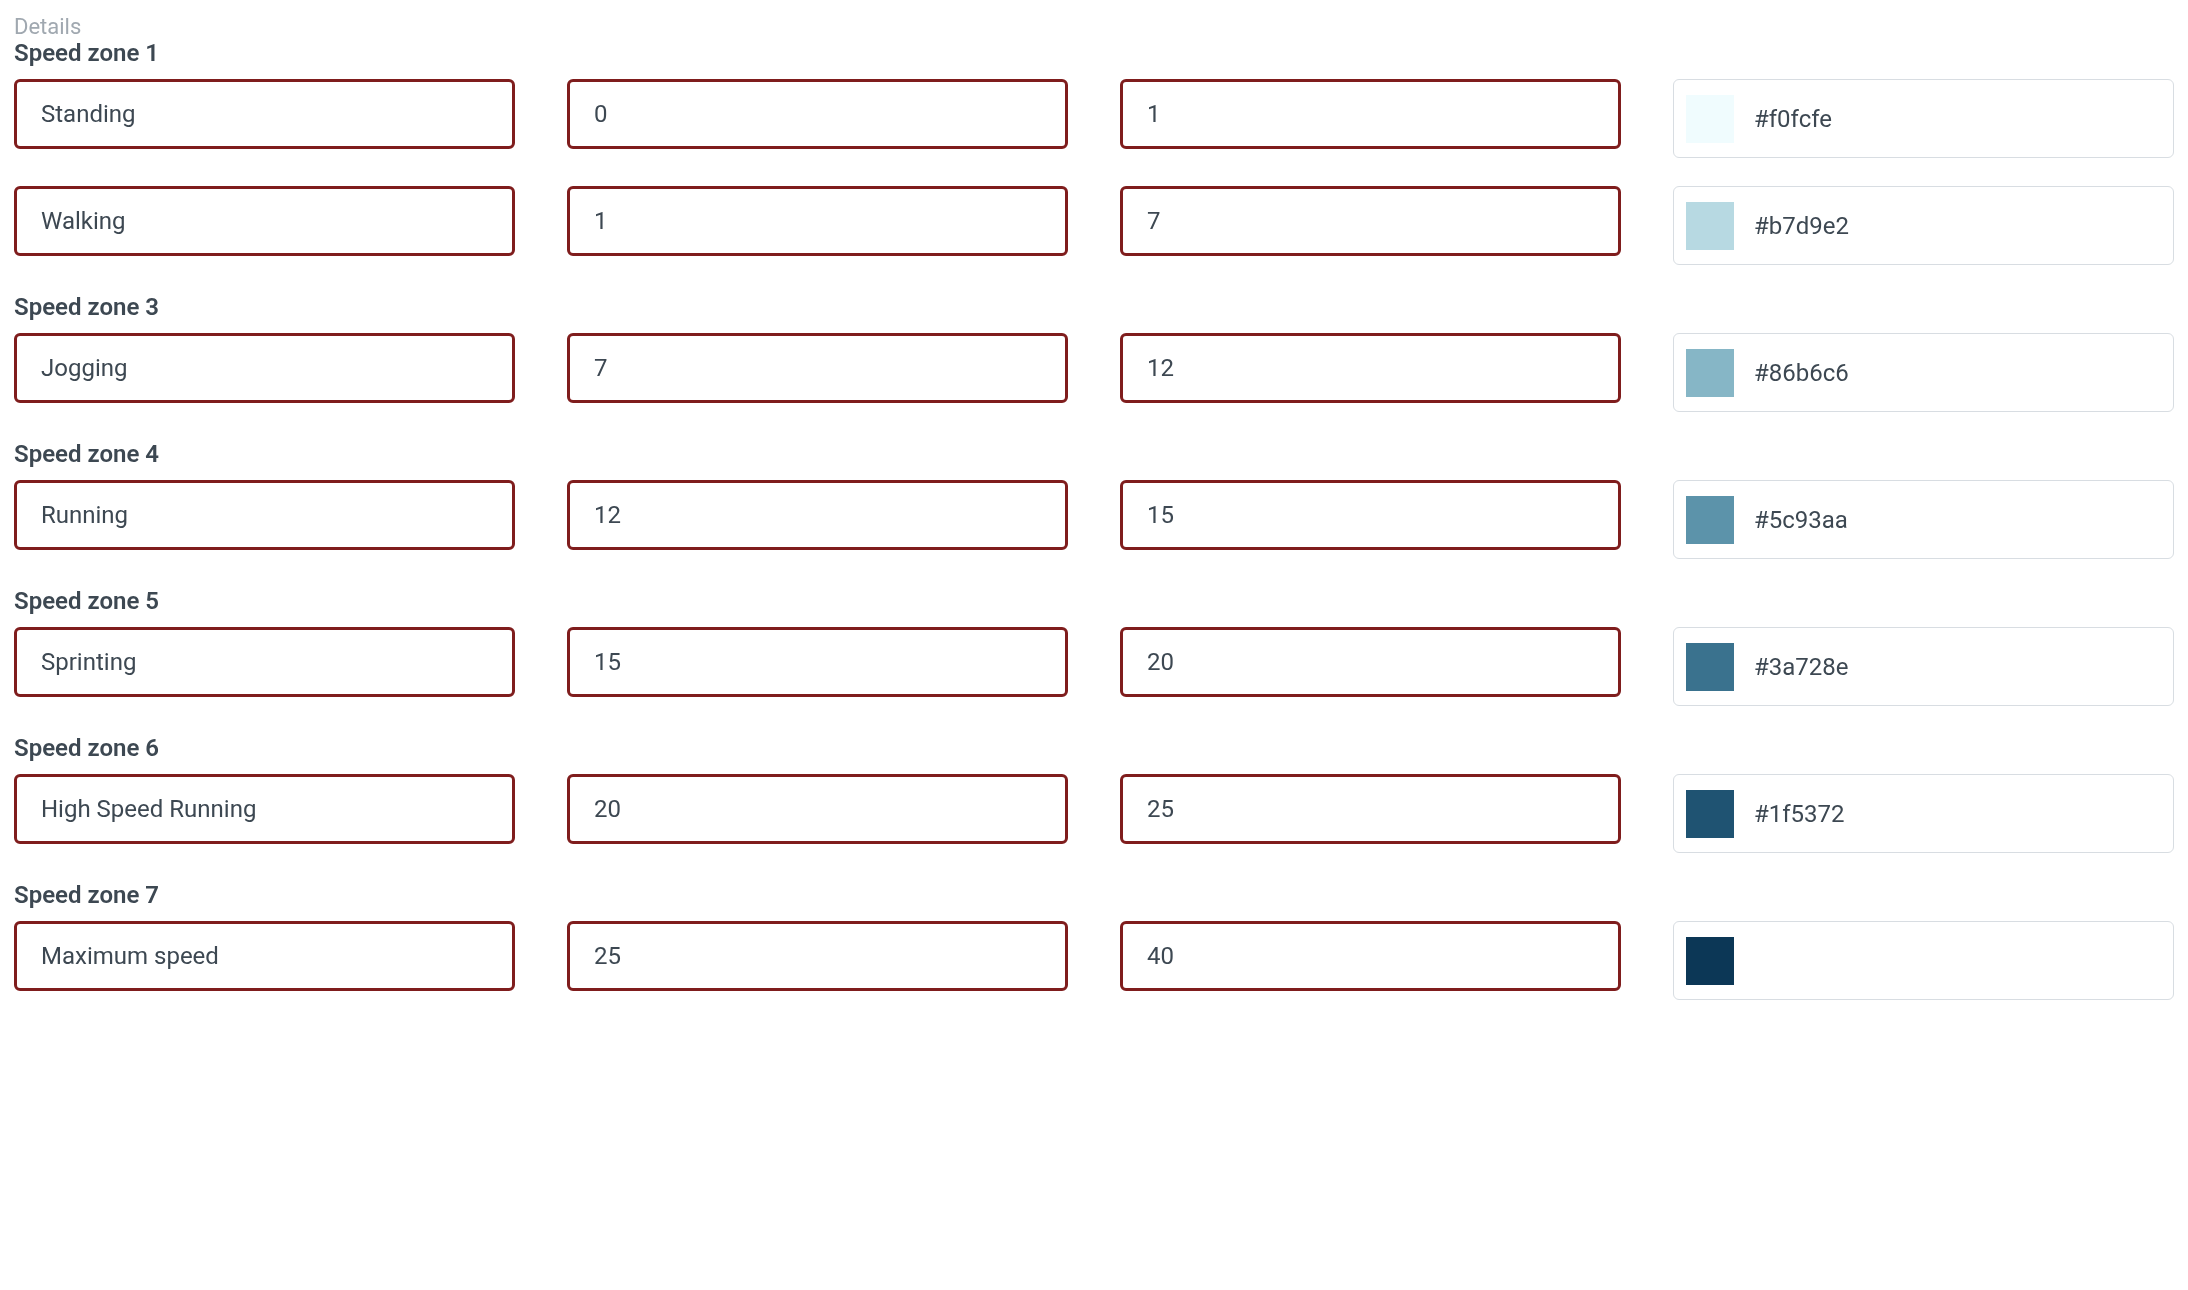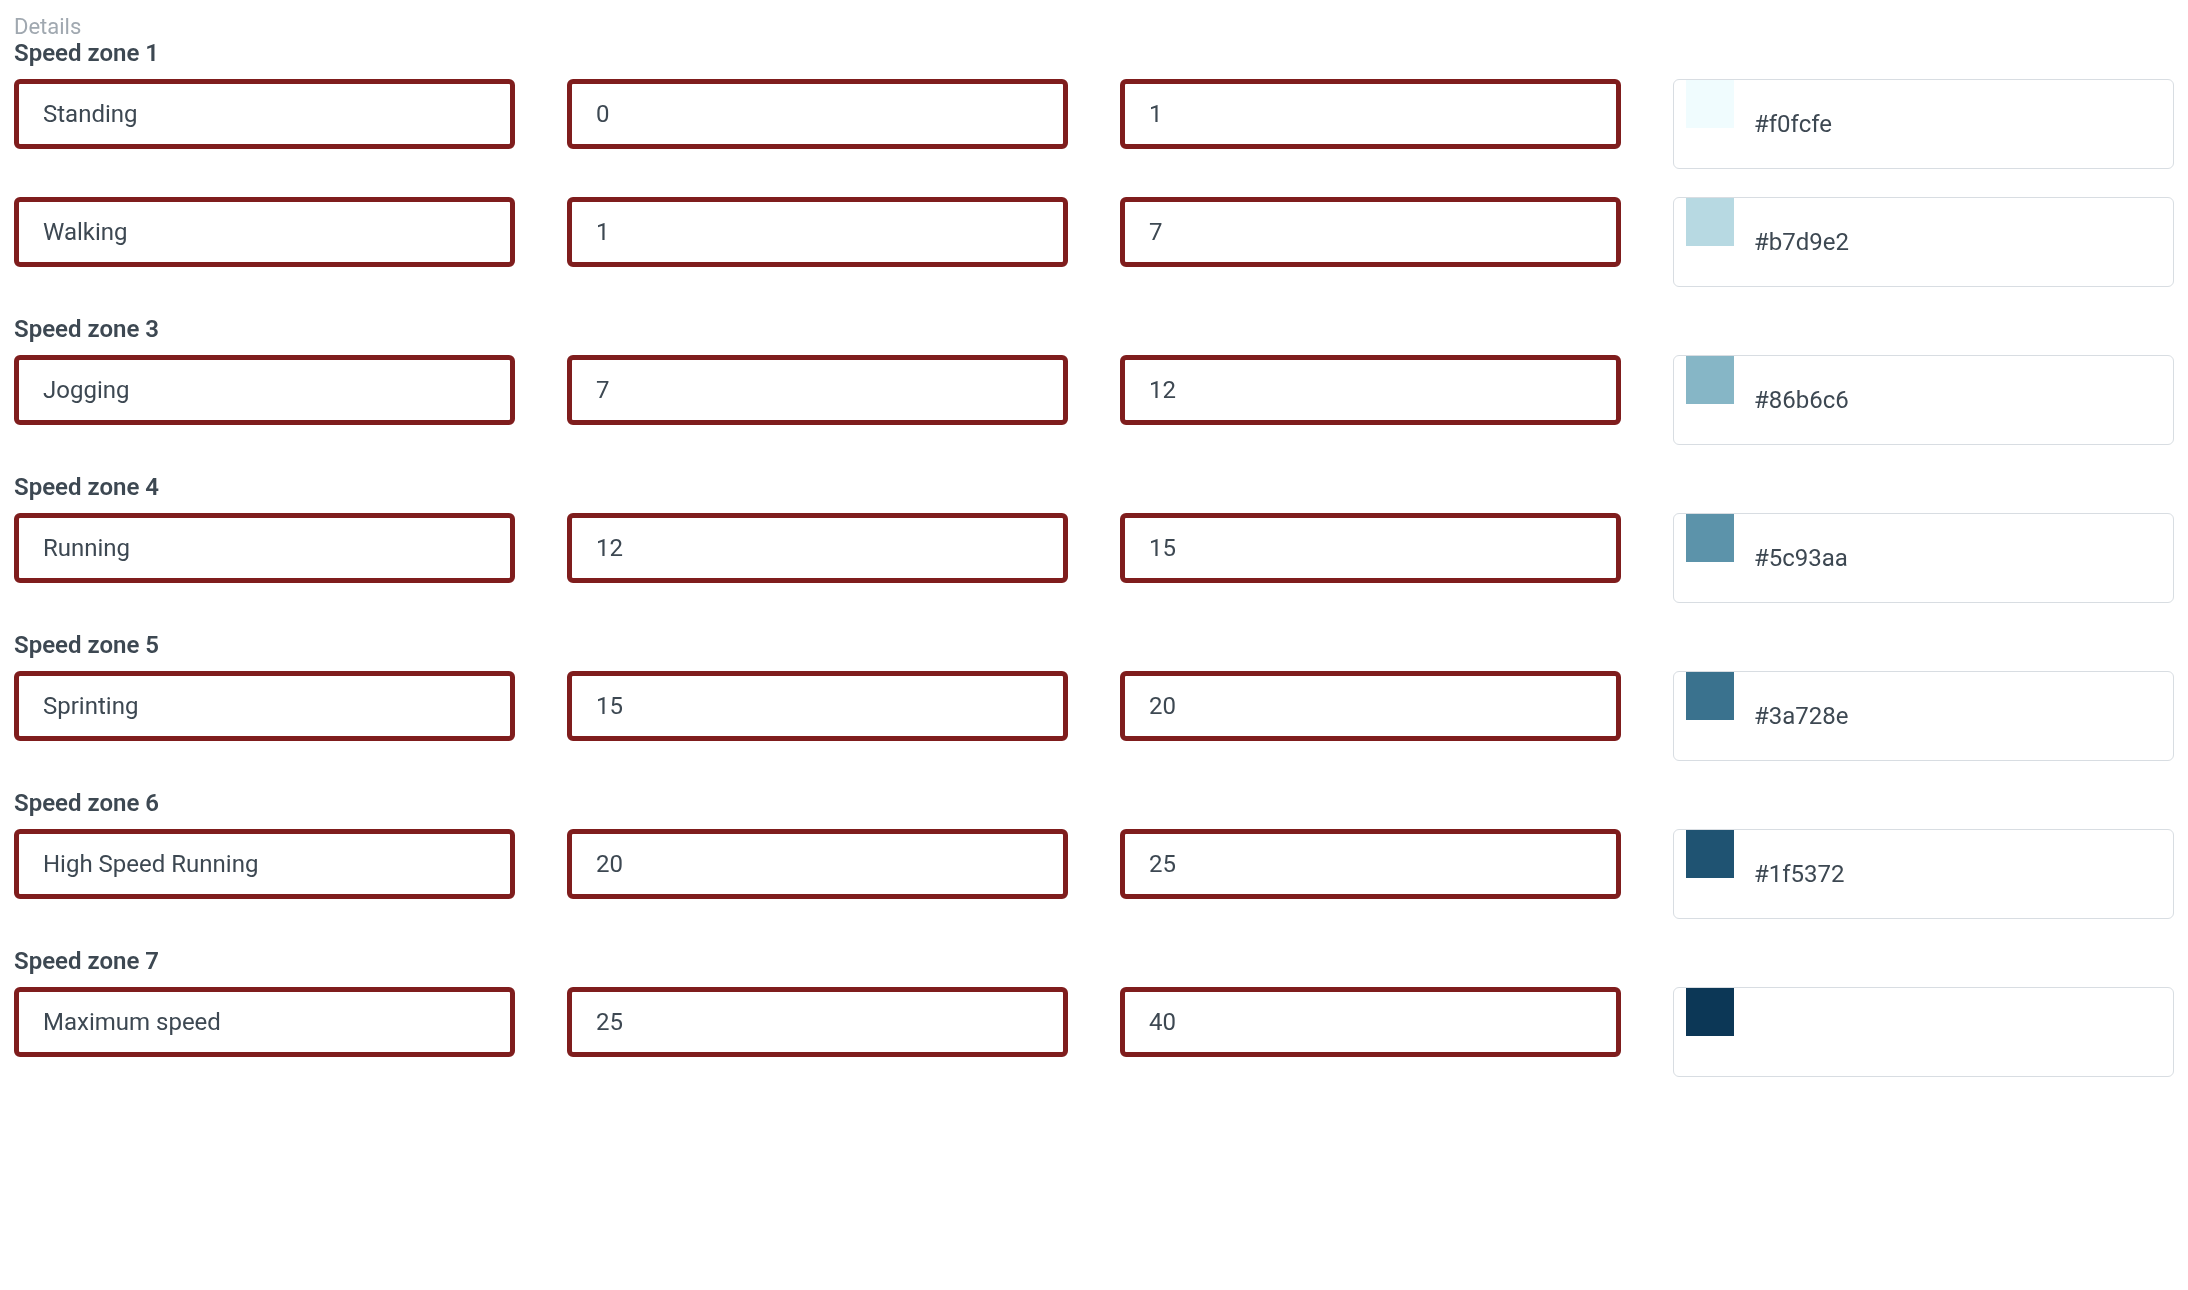--- a/index.html
+++ b/index.html
@@ -32,28 +32,29 @@
       grid-template-columns: 1fr 1fr 1fr 1fr;
       gap: 52px;
     }
     .field-input {
       width: 100%;
       height: 70px;
       padding: 0 24px;
       font-size: 24px;
       color: #3d4852;
       background: #ffffff;
-      border: 5px solid #7f1d1d;
+      border: 3px solid #7f1d1d;
       border-radius: 6px;
       outline: none;
       font-family: inherit;
     }
     .color-field {
       display: flex;
-      height: 90px;
+      align-items: center;
+      height: 79px;
       padding: 0 12px 0 12px;
       background: #ffffff;
       border: 1px solid #d8dde2;
       border-radius: 6px;
       gap: 20px;
     }
     .color-swatch {
       width: 48px;
       height: 48px;
       flex-shrink: 0;

